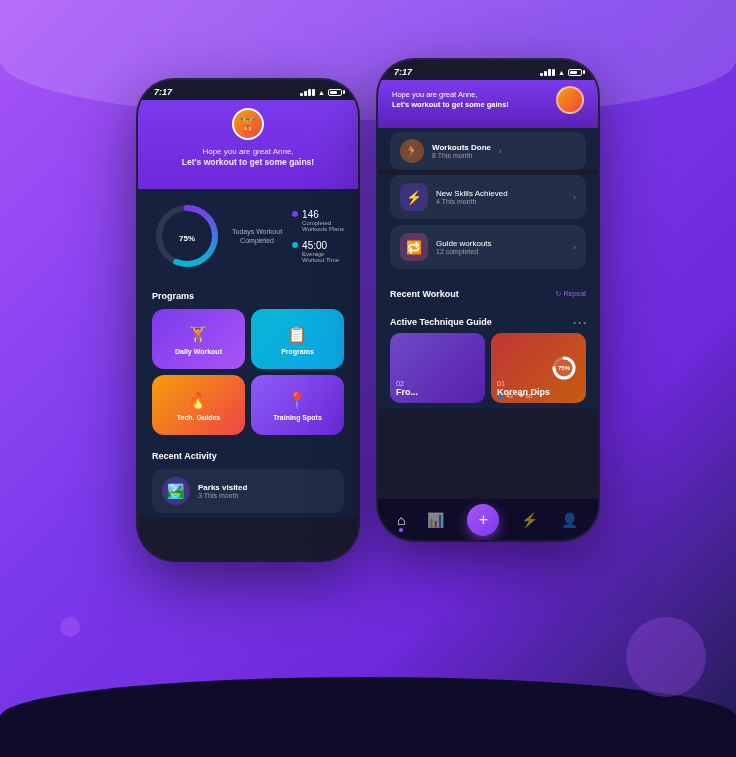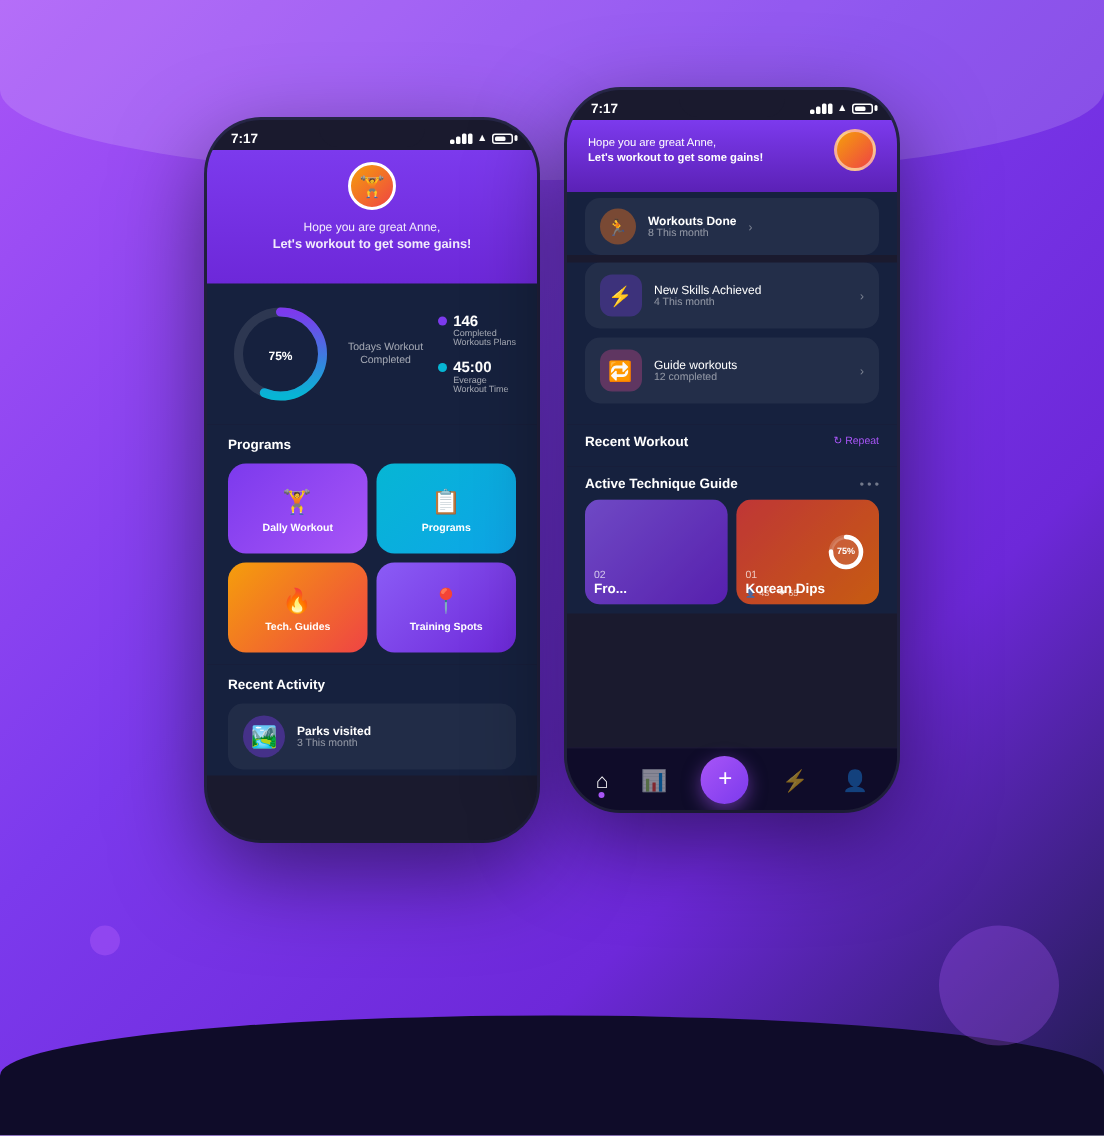--- a/index.html
+++ b/index.html
@@ -79,20 +79,21 @@
 
     
     .status-bar {
       display: flex;
       justify-content: space-between;
       align-items: center;
       padding: 4px 16px 0;
       font-size: 8px;
       color: #fff;
       height: 20px;
+      font-style: italic;
     }
     .status-bar .time { font-weight: 700; font-size: 9px; }
     .status-icons { display: flex; gap: 3px; align-items: center; }
     .signal-bar { width: 3px; background: #fff; border-radius: 1px; }
     .wifi-icon { font-size: 7px; }
     .battery-icon {
       width: 14px; height: 7px;
       border: 1px solid #fff;
       border-radius: 2px;
       position: relative;
@@ -167,21 +168,21 @@
     }
     .progress-label .pct { font-size: 14px; font-weight: 700; }
     .progress-label .pct span { font-size: 8px; text-align: center; }
 
     .stats-text { flex: 1; }
     .stats-text .label { font-size: 7px; color: rgba(255,255,255,0.6); text-align: center; line-height: 1.3; }
 
     .stats-right { display: flex; flex-direction: column; gap: 8px; }
     .stat-item { display: flex; align-items: flex-start; gap: 4px; }
     .stat-dot { width: 6px; height: 6px; border-radius: 50%; background: #7c3aed; margin-top: 2px; flex-shrink: 0; }
-    .stat-item-text .val { font-size: 10px; font-weight: 700; color: #fff; }
+    .stat-item-text .val { font-size: 10px; font-weight: 400; color: #fff; }
     .stat-item-text .desc { font-size: 6px; color: rgba(255,255,255,0.6); }
 
     
     .section { padding: 8px 14px; background: #16213e; }
     .section-title { font-size: 9px; font-weight: 700; color: #fff; margin-bottom: 8px; }
 
     .discover-grid { display: grid; grid-template-columns: 1fr 1fr; gap: 6px; }
     .discover-card {
       border-radius: 12px;
       padding: 10px 8px 8px;

